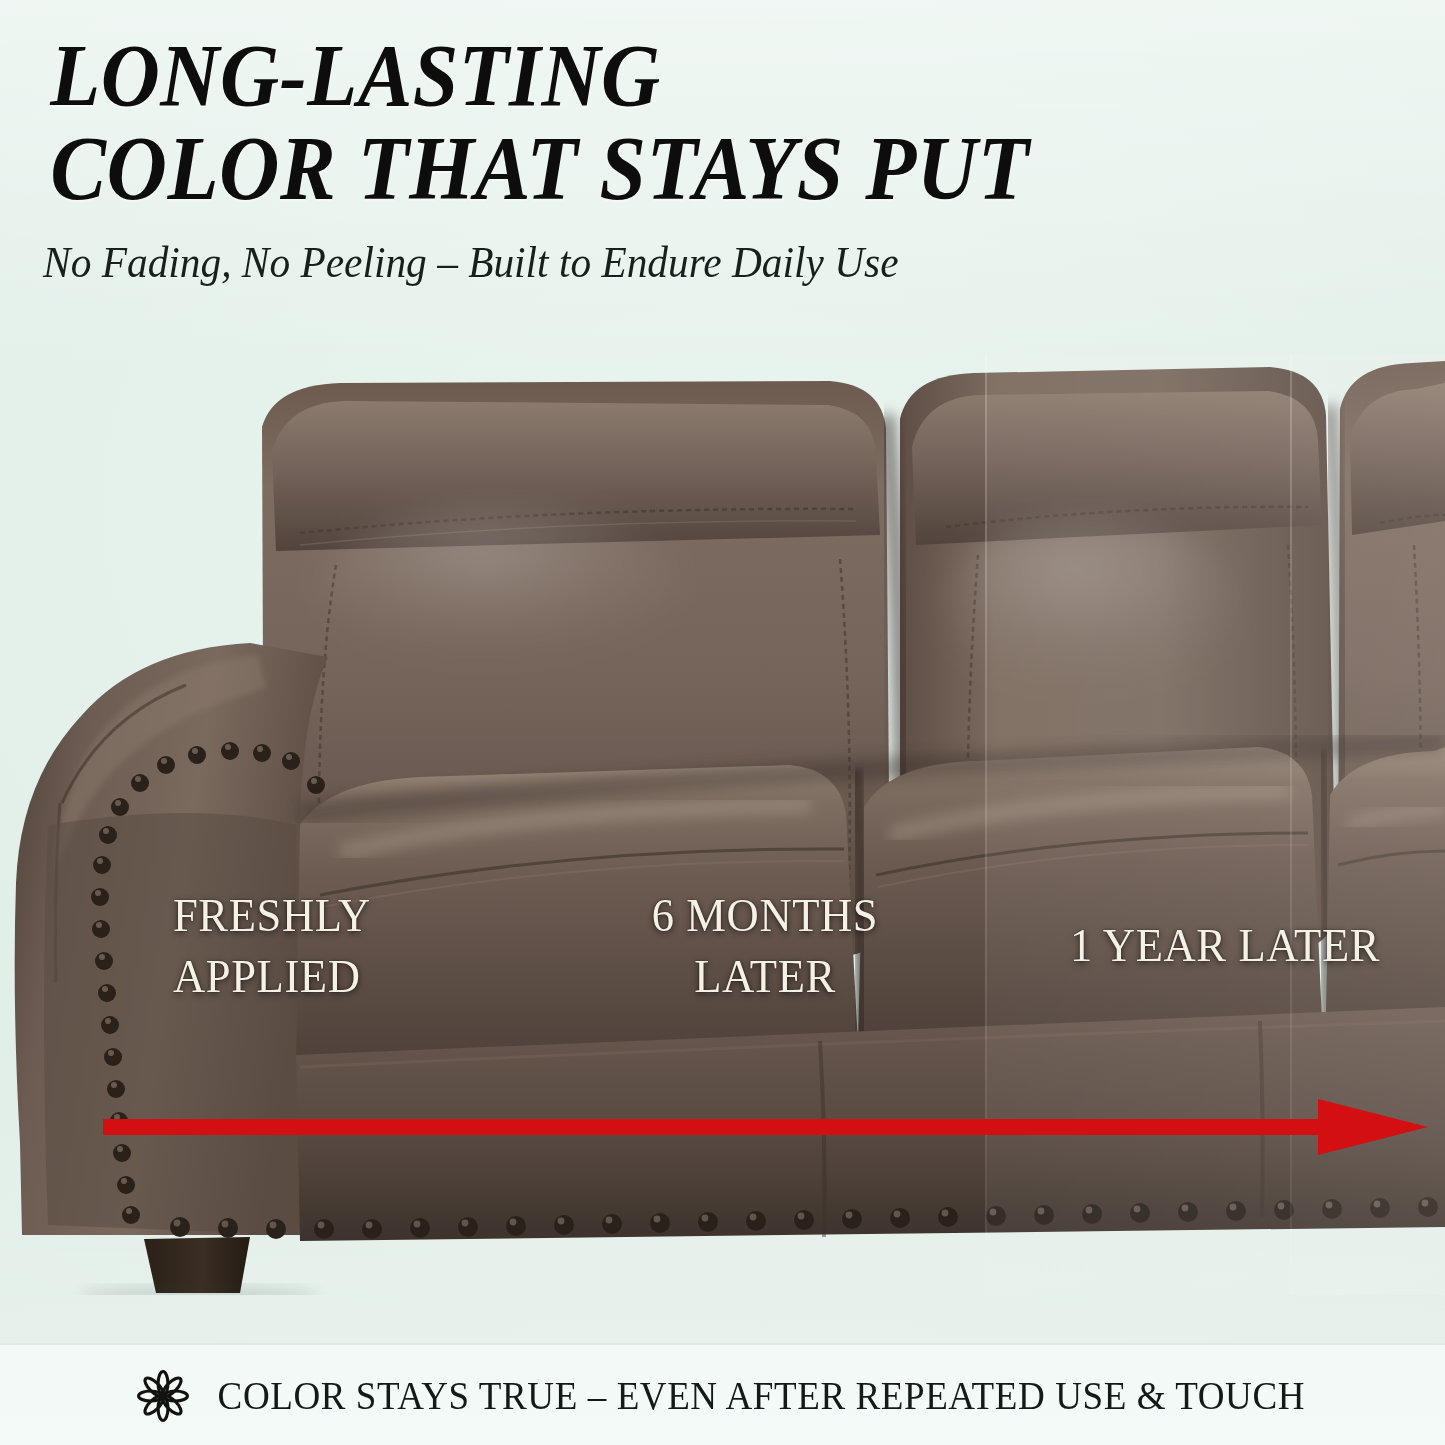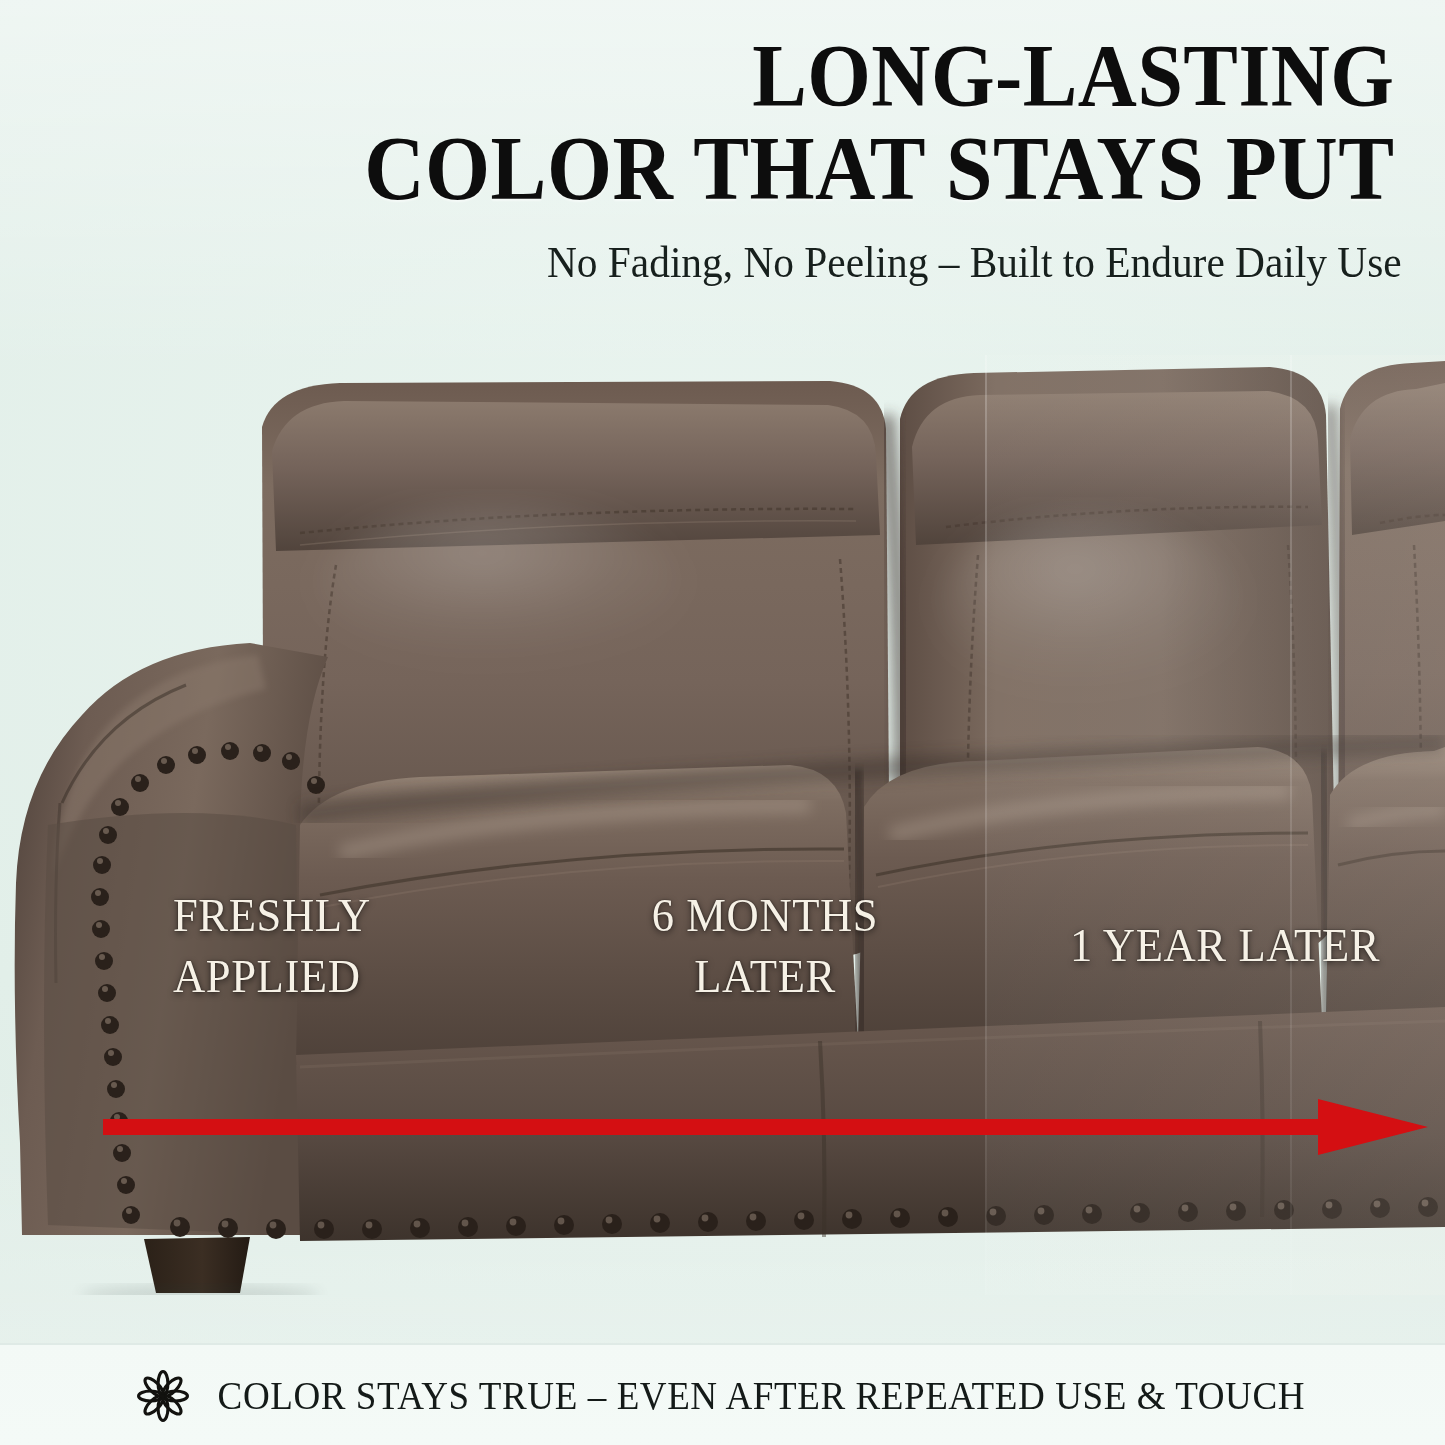--- a/index.html
+++ b/index.html
@@ -13,21 +13,21 @@
   
   .bg{position:absolute;inset:0;
       background:
         radial-gradient(120% 90% at 50% 35%, #e9f4ef 0%, #e2efe9 55%, #dceae4 100%),
         linear-gradient(90deg,#edf6f2 0%, #e4f0ec 28%, #dfeee8 58%, #eaf4f1 100%);
   }
   .bg-vign{position:absolute;inset:0;
       background:linear-gradient(180deg, rgba(255,255,255,.45) 0%, rgba(255,255,255,0) 26%, rgba(255,255,255,0) 74%, rgba(255,255,255,.30) 100%);}
 
   
-  .header{position:absolute;left:0;right:0;top:34px;text-align:right;z-index:40;}
+  .header{position:absolute;left:0;right:8px;top:34px;text-align:left;z-index:40;font-style:italic;}
   .h1{
     color:#0d0d0d;
     font-weight:700;
     font-size:88px;
     line-height:.96;
     letter-spacing:.5px;
     transform:scaleX(.93);
     text-shadow:0 2px 2px rgba(255,255,255,.55);
   }
   .h1 .l2{font-size:90px;display:block;margin-top:8px;}

